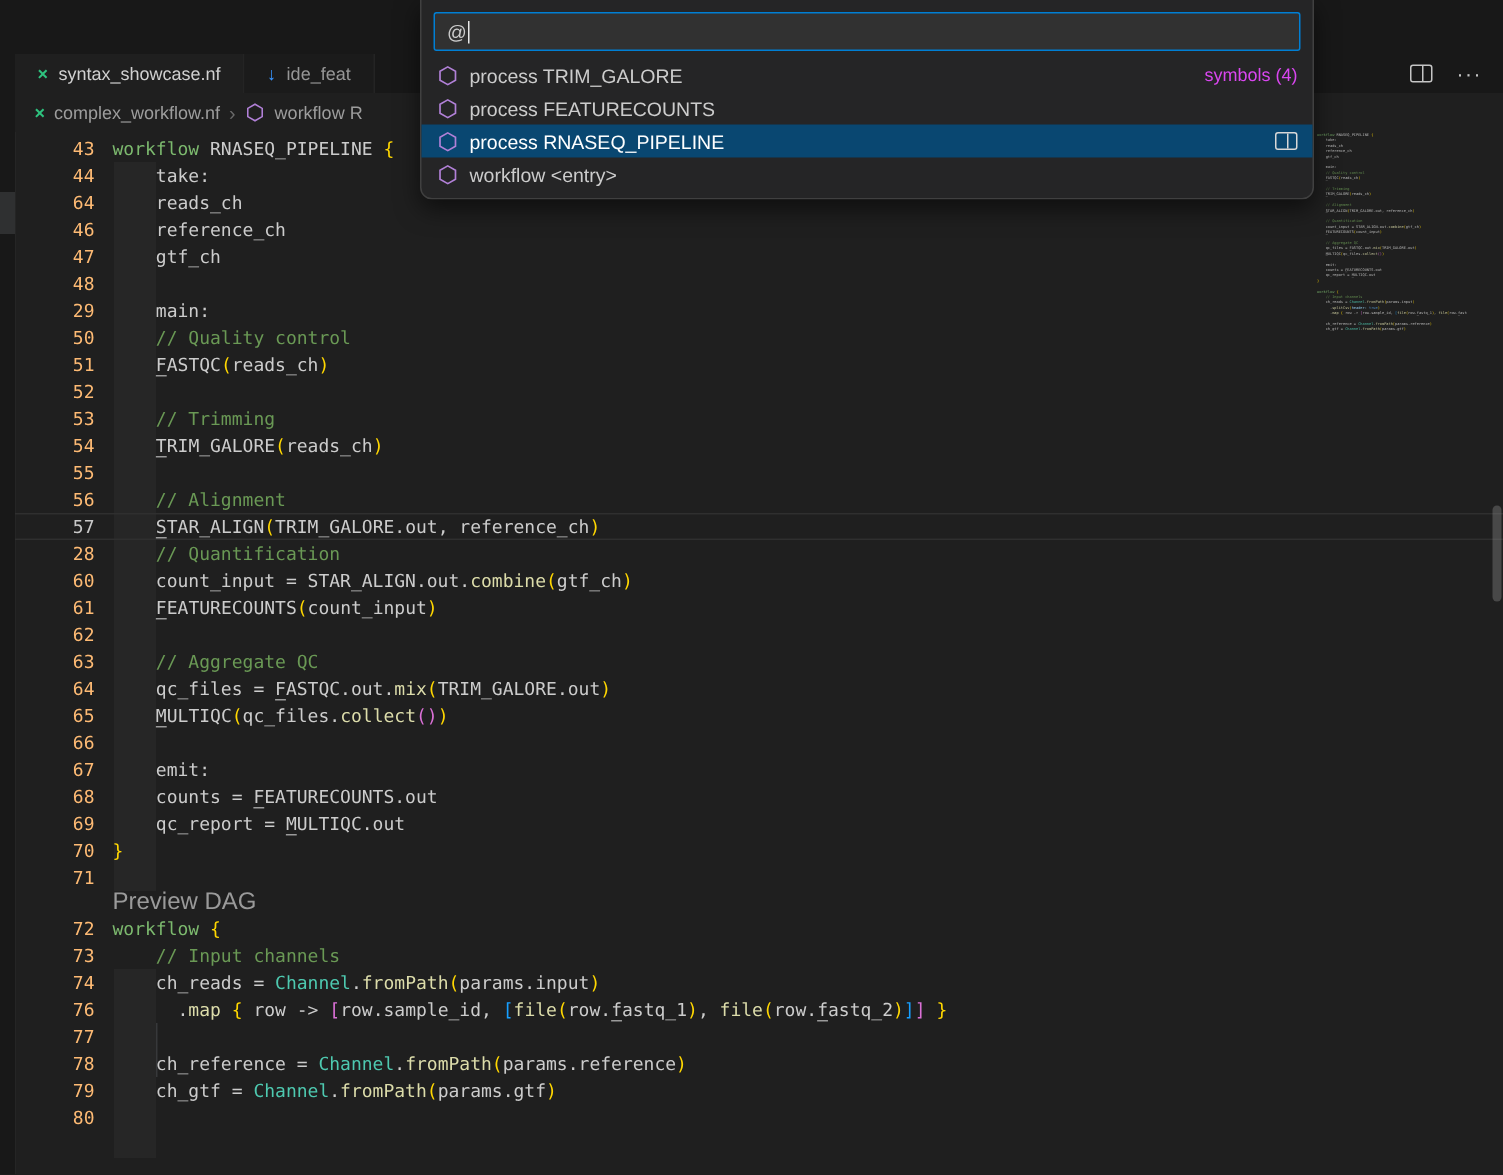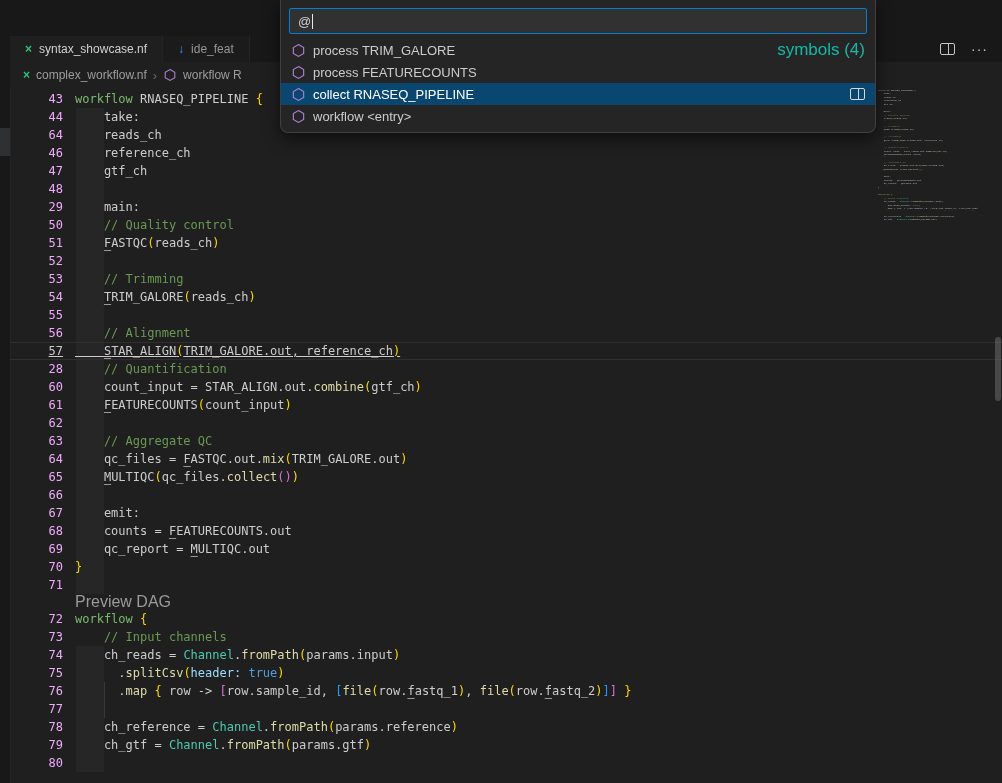--- a/index.html
+++ b/index.html
@@ -26,22 +26,22 @@
   .bc-sep{color:#6a6a6a;font-size:13px;}
   .sym-icon{display:inline-flex;align-items:center;}
   
   #editor{position:absolute;left:10px;top:88px;right:0;bottom:0;font-family:"DejaVu Sans Mono",monospace;font-size:12px;color:#cccccc;}
   #rows{position:relative;padding-top:2px;}
   .indent-band{position:absolute;left:66px;width:28px;background:rgba(255,255,255,0.035);z-index:0;}
   .band1{top:20px;height:486px;}
   .band2{top:558px;height:126px;}
   .indent-guide{position:absolute;left:94px;top:594px;width:1px;height:36px;background:#37383a;}
   .row{display:flex;height:18px;line-height:18px;position:relative;z-index:1;}
-  .row.cur{box-shadow:inset 0 1px 0 #2f2f2f, inset 0 -1px 0 #2f2f2f;text-decoration:underline;}
-  .ln{flex:0 0 53px;width:53px;text-align:right;color:#f0abfc;}
+  .row.cur{box-shadow:inset 0 1px 0 #2f2f2f, inset 0 -1px 0 #2f2f2f;}
+  .ln{flex:0 0 53px;width:53px;text-align:right;color:#fdba74;}
   .row.cur .ln{color:#c8c8c8;}
   .code{margin-left:12px;white-space:pre;}
   .codelens{height:16px;line-height:16px;padding-left:65px;font-family:"Liberation Sans",sans-serif;font-size:16px;color:#9a9a9a;position:relative;z-index:1;}
   
   .tk-pl{color:#cccccc}
   .tk-kw{color:#7cb96e}
   .tk-cm{color:#6a9955}
   .tk-ty{color:#4ec9b0}
   .tk-fn{color:#dcdcaa}
   .tk-kc{color:#569cd6}
@@ -56,21 +56,21 @@
   .mm-row{height:18px;line-height:18px;white-space:pre;}
   
   #sb-thumb{position:absolute;right:1px;top:337px;width:6px;height:64px;background:rgba(150,150,150,0.35);border-radius:3px;z-index:5;}
   
   #quickpick{position:absolute;left:280px;top:0;width:594px;background:#252526;border:1px solid #404040;border-top:none;border-radius:0 0 8px 8px;box-shadow:0 6px 16px rgba(0,0,0,0.55);z-index:100;padding-bottom:5px;}
   .qp-input{margin:8px 8px 5px 8px;height:24px;background:#313131;border:1px solid #007fd4;border-radius:2px;display:flex;align-items:center;padding:0 8px;font-size:13px;color:#cccccc;}
   .caret{width:1px;height:15px;background:#e8e8e8;margin-left:1px;}
   .qp-row{height:22px;display:flex;align-items:center;gap:7px;padding:0 10px;font-size:13px;color:#cccccc;cursor:pointer;}
   .qp-row.sel{background:#094771;color:#ffffff;}
   .qp-label{white-space:nowrap;}
-  .qp-meta{margin-left:auto;font-size:17px;color:#14b8a6;}
+  .qp-meta{margin-left:auto;font-size:12px;color:#d946ef;}
   .qp-action{margin-left:auto;}
   .qp-action.split-icon{border-color:#d8d8d8;}
   .qp-action.split-icon::after{background:#d8d8d8;}
 </style>
 </head>
 <body>
 
 <div id="left-rail">
   <div class="indicator"></div>
 </div>
@@ -226,24 +226,20 @@
         <span class="ln">72</span>
         <span class="code"><span class="tk-kw">workflow</span><span class="tk-pl"> </span><span class="tk-b1">{</span></span>
       </div>
       <div class="row">
         <span class="ln">73</span>
         <span class="code"><span class="tk-cm">    // Input channels</span></span>
       </div>
       <div class="row">
         <span class="ln">74</span>
         <span class="code"><span class="tk-pl">    ch_reads = </span><span class="tk-ty">Channel</span><span class="tk-pl">.</span><span class="tk-fn">fromPath</span><span class="tk-b1">(</span><span class="tk-pl">params.input</span><span class="tk-b1">)</span></span>
-      </div>
-      <div class="row">
-        <span class="ln">75</span>
-        <span class="code"><span class="tk-pl">      .</span><span class="tk-fn">splitCsv</span><span class="tk-b1">(</span><span class="tk-pr">header:</span><span class="tk-pl"> </span><span class="tk-kc">true</span><span class="tk-b1">)</span></span>
       </div>
       <div class="row">
         <span class="ln">76</span>
         <span class="code"><span class="tk-pl">      .</span><span class="tk-fn">map</span><span class="tk-pl"> </span><span class="tk-b1">{</span><span class="tk-pl"> row -&gt; </span><span class="tk-b2">[</span><span class="tk-pl">row.sample_id, </span><span class="tk-b3">[</span><span class="tk-fn">file</span><span class="tk-b1">(</span><span class="tk-pl">row.</span><span class="tk-ul">f</span><span class="tk-pl">astq_1</span><span class="tk-b1">)</span><span class="tk-pl">, </span><span class="tk-fn">file</span><span class="tk-b1">(</span><span class="tk-pl">row.</span><span class="tk-ul">f</span><span class="tk-pl">astq_2</span><span class="tk-b1">)</span><span class="tk-b3">]</span><span class="tk-b2">]</span><span class="tk-pl"> </span><span class="tk-b1">}</span></span>
       </div>
       <div class="row">
         <span class="ln">77</span>
         <span class="code"></span>
       </div>
       <div class="row">
@@ -328,21 +324,21 @@
           </svg>
         </span>
         <span class="qp-label">process FEATURECOUNTS</span>
       </div>
       <div class="qp-row sel">
         <span class="sym-icon">
           <svg width="15" height="15" viewBox="0 0 16 16" fill="none">
             <path d="M8 1.7 13.5 4.85v6.3L8 14.3 2.5 11.15v-6.3L8 1.7Z" stroke="#b180d7" stroke-width="1.2"></path>
           </svg>
         </span>
-        <span class="qp-label">collect RNASEQ_PIPELINE</span>
+        <span class="qp-label">process RNASEQ_PIPELINE</span>
         <span class="qp-action split-icon"></span>
       </div>
       <div class="qp-row">
         <span class="sym-icon">
           <svg width="15" height="15" viewBox="0 0 16 16" fill="none">
             <path d="M8 1.7 13.5 4.85v6.3L8 14.3 2.5 11.15v-6.3L8 1.7Z" stroke="#b180d7" stroke-width="1.2"></path>
           </svg>
         </span>
         <span class="qp-label">workflow &lt;entry&gt;</span>
       </div>

